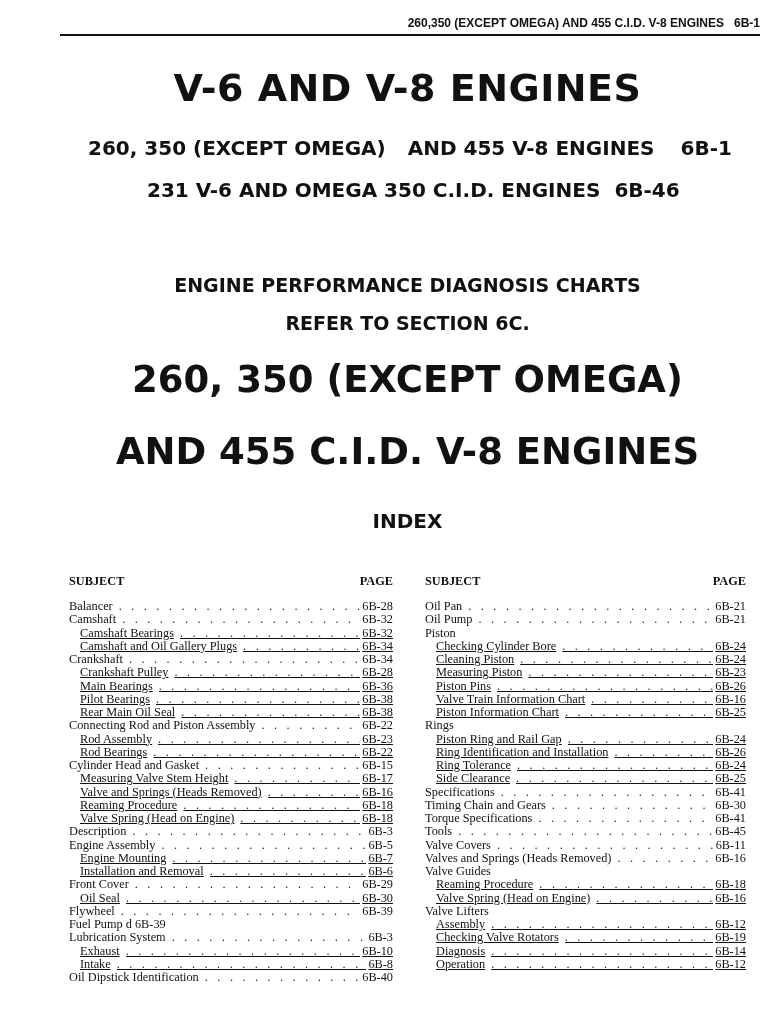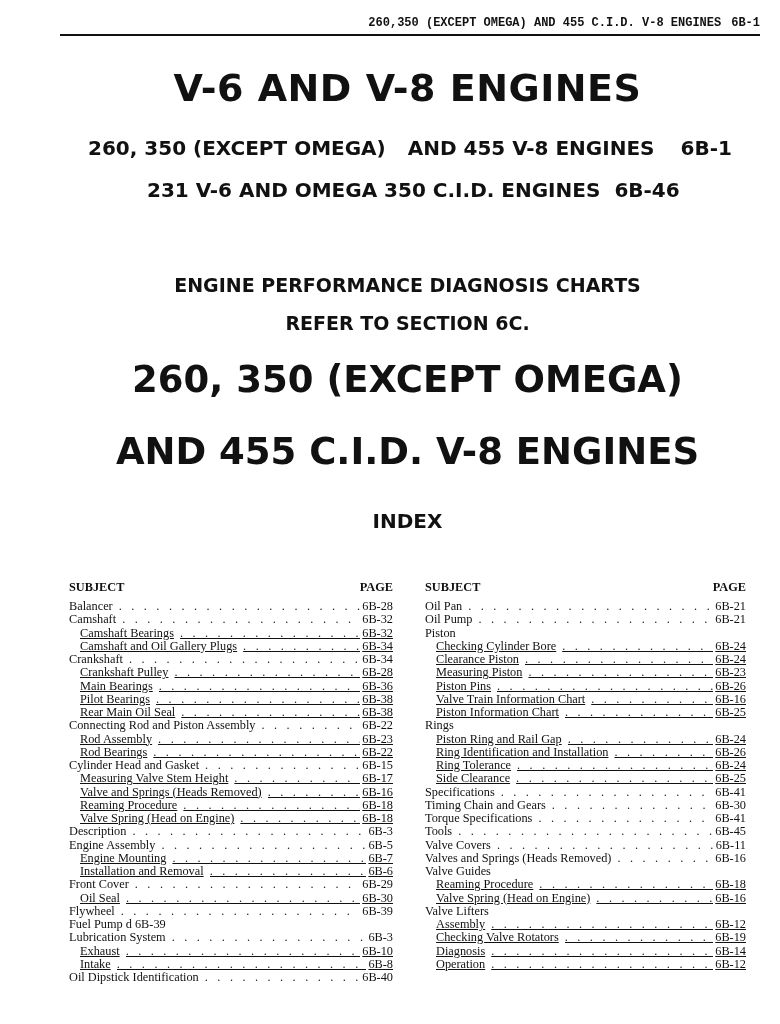--- a/index.html
+++ b/index.html
@@ -1,40 +1,40 @@
 <!DOCTYPE html>
 <html><head>
 <meta charset="utf-8">
 <style>
   html, body { margin:0; padding:0; background:#fff; }
   body { width:780px; height:1024px; position:relative; overflow:hidden; color:#111; }
   .running-head {
     position:absolute; left:60px; top:14px; width:700px; height:20px;
     border-bottom:2px solid #111;
-    font-family:Liberation Mono, monospace; font-weight:bold; font-size:12px;
+    font-family:Liberation Sans, sans-serif; font-weight:bold; font-size:12px;
     text-align:right; line-height:18px;
   }
   .running-head .pg { margin-left:10px; }
   .sans { font-family:"DejaVu Sans", sans-serif; font-weight:bold; }
   .title-main { position:absolute; top:66px; left:0; width:815px; text-align:center; font-size:38px; letter-spacing:0.5px; }
   .sub1 { position:absolute; top:136px; left:88px; font-size:20px; white-space:nowrap; }
   .sub1 .gap { display:inline-block; width:22px; }
   .sub1 .gap2 { display:inline-block; width:26px; }
   .sub2 { position:absolute; top:178px; left:147px; font-size:20px; white-space:nowrap; }
   .sub2 .gap { display:inline-block; width:14px; }
   .eperf { position:absolute; top:274px; left:0; width:815px; text-align:center; font-size:19px; }
   .refer { position:absolute; top:312px; left:0; width:815px; text-align:center; font-size:19px; }
   .big1 { position:absolute; top:358px; left:0; width:815px; text-align:center; font-size:37px; }
   .big2 { position:absolute; top:430px; left:0; width:815px; text-align:center; font-size:37px; }
   .index { position:absolute; top:509px; left:0; width:815px; text-align:center; font-size:20px; }
 
   .col { position:absolute; top:574px; font-family:"Liberation Serif", serif; font-size:12.3px; }
   .col-left { left:69px; width:324px; }
   .col-right { left:425px; width:321px; }
-  .col-head { display:flex; justify-content:space-between; font-weight:bold; font-size:12.3px; height:26px;align-items:center; }
+  .col-head { display:flex; justify-content:space-between; font-weight:bold; font-size:12.3px; height:26px; }
   .entry { display:flex; align-items:baseline; height:13.25px; line-height:13.25px; white-space:nowrap; overflow:hidden; }
   .entry.sub { padding-left:11px;text-decoration:underline; }
   .entry .lbl { flex:0 0 auto; }
   .entry .dots { flex:1 1 auto; overflow:hidden; letter-spacing:6px; margin:0 2px 0 6px; color:#222; }
   .entry .dots::before { content:". . . . . . . . . . . . . . . . . . . . . . . . . . . . . . . . . . . . . . . . . . . . . . . . . . . ."; letter-spacing:3.2px; }
   .entry .pg { flex:0 0 auto; }
   .entry.nodots .dots { visibility:hidden; }
 </style>
 </head>
 <body>
@@ -234,21 +234,21 @@
         <span class="lbl">Piston</span>
         <span class="dots"></span>
         <span class="pg"></span>
       </div>
       <div class="entry sub">
         <span class="lbl">Checking Cylinder Bore</span>
         <span class="dots"></span>
         <span class="pg">6B-24</span>
       </div>
       <div class="entry sub">
-        <span class="lbl">Clearance Piston</span>
+        <span class="lbl">Cleaning Piston</span>
         <span class="dots"></span>
         <span class="pg">6B-24</span>
       </div>
       <div class="entry sub">
         <span class="lbl">Measuring Piston</span>
         <span class="dots"></span>
         <span class="pg">6B-23</span>
       </div>
       <div class="entry sub">
         <span class="lbl">Piston Pins</span>

